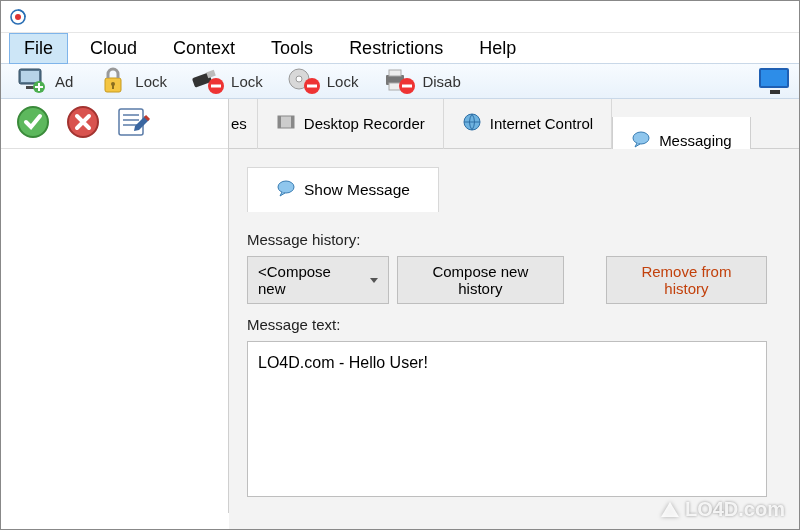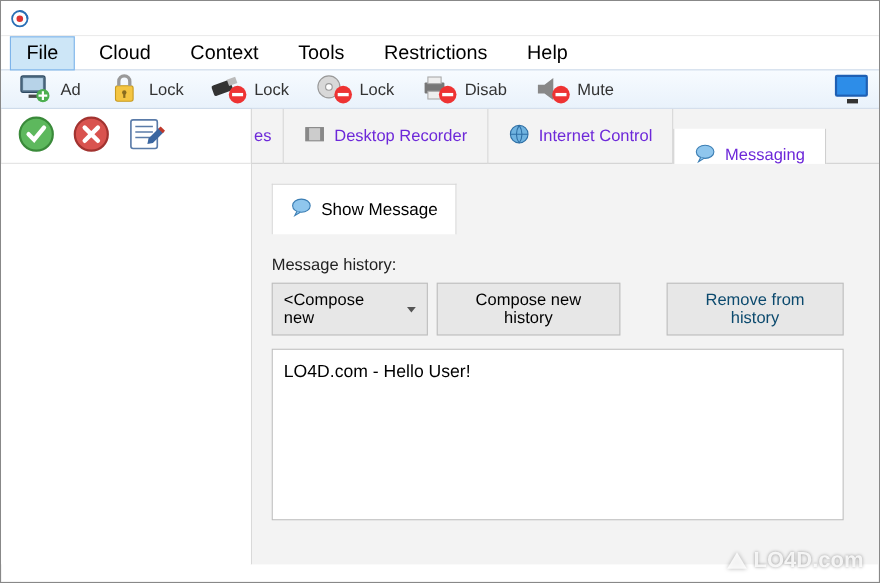--- a/index.html
+++ b/index.html
@@ -19,36 +19,36 @@
 
 .body-row { display: flex; height: calc(100% - 114px); }
 
 .leftbar { width: 228px; border-right: 1px solid #cfcfcf; display: flex; flex-direction: column; }
 .leftbar-top { height: 50px; display: flex; align-items: center; gap: 14px; padding-left: 14px; border-bottom: 1px solid #e0e0e0; }
 .left-list { flex: 1; background: #fff; }
 
 .right { flex: 1; display: flex; flex-direction: column; background: #f4f4f4; }
 
 .tabs { height: 50px; display: flex; align-items: center; border-bottom: 1px solid #cfcfcf; padding-left: 0; background: #f3f3f3; }
-.tab { display: flex; align-items: center; gap: 8px; padding: 3px 18px; height: 50px; font-size: 15px; color: #6d28d9; cursor: default; border-right: 1px solid #d8d8d8; }
+.tab { display: flex; align-items: center; gap: 8px; padding: 3px 18px; height: 50px; font-size: 15px; color: #000000; cursor: default; border-right: 1px solid #d8d8d8; }
 .tab.partial { padding-left: 2px; padding-right: 10px; border-left: none; }
 .tab.active { background: #fff; border-bottom: 2px solid #fff; position: relative; top: 18px; border-left: 1px solid #cfcfcf; border-right: 1px solid #cfcfcf; }
 
 .content { flex: 1; background: #f3f3f3; padding: 18px 18px 18px 18px; position: relative; }
 
 .subtab-row { display: flex; }
-.subtab { display: flex; align-items: center; gap: 8px; padding: 10px 16px; background: #fff; border: 1px solid #d8d8d8; border-bottom: none; font-size: 15.5px; }
+.subtab { display: flex; align-items: center; gap: 8px; padding: 10px 28px; background: #fff; border: 1px solid #d8d8d8; border-bottom: none; font-size: 15.5px; }
 
 .panel { background: #fff; border: 1px solid #d8d8d8; padding: 14px 14px 14px 14px; }
 .panel-label { font-size: 15px; color: #222; margin-top: 6px; margin-bottom: 8px; }
 
 .controls-row { display: flex; gap: 8px; align-items: center; margin-bottom: 12px; flex-wrap: nowrap; }
 .dropdown { display: flex; align-items: center; background: #e7e7e7; border: 1px solid #bebebe; padding: 6px 10px; font-size: 15px; gap: 10px; cursor: default; }
 .btn { background: #e7e7e7; border: 1px solid #bebebe; padding: 6px 12px; font-size: 15px; cursor: default; }
-.btn.disabled { color: #0c4a6e; margin-left: 34px; }
+.btn.disabled { color: #c2410c; margin-left: 34px; }
 
 textarea.msgtext { width: 100%; height: 156px; border: 1px solid #bebebe; padding: 12px 10px; font-family: inherit; font-size: 16px; resize: none; outline: none; }
 
 .watermark { position: absolute; right: 14px; bottom: 8px; color: rgba(255,255,255,0.85); font-size: 20px; font-weight: 600; text-shadow: 0 0 3px rgba(0,0,0,0.4); display: flex; align-items: center; gap: 6px; pointer-events: none; }
 .watermark .tri { width:0;height:0;border-left:9px solid transparent;border-right:9px solid transparent;border-bottom:15px solid rgba(255,255,255,0.85); filter: drop-shadow(0 0 2px rgba(0,0,0,0.35)); }
 
 .chev { display:inline-block; width:0;height:0;border-left:4px solid transparent;border-right:4px solid transparent;border-top:5px solid #555; }
 </style>
 </head>
 <body>
@@ -128,30 +128,20 @@
           <rect x="4" y="8" width="18" height="10" rx="1" fill="#777"></rect>
           <rect x="7" y="3" width="12" height="6" fill="#eee" stroke="#aaa"></rect>
           <rect x="7" y="16" width="12" height="7" fill="#eee" stroke="#aaa"></rect>
           <circle cx="25" cy="19" r="8" fill="#e33"></circle>
           <rect x="20" y="17.5" width="10" height="3" fill="#fff"></rect>
         </svg>
     </span>
     <span>Disab</span>
   </div>
 
-  <div class="tool-btn">
-    <span class="icon">
-      <svg width="34" height="28" viewBox="0 0 34 28">
-          <path d="M4 10h6l8-6v20l-8-6H4z" fill="#888"></path>
-          <circle cx="25" cy="19" r="8" fill="#e33"></circle>
-          <rect x="20" y="17.5" width="10" height="3" fill="#fff"></rect>
-        </svg>
-    </span>
-    <span>Mute</span>
-  </div>
 
   <div class="tool-btn" style="margin-left:auto;padding-right:0">
     <span class="icon">
       <svg width="36" height="30" viewBox="0 0 36 30">
           <rect x="2" y="2" width="30" height="20" rx="2" fill="#1e5fb3"></rect>
           <rect x="4" y="4" width="26" height="16" fill="#2d8de8"></rect>
           <rect x="13" y="24" width="10" height="4" fill="#333"></rect>
         </svg>
     </span>
   </div>
@@ -240,20 +230,21 @@
 
         <div class="controls-row">
           <div class="dropdown">
             <span>&lt;Compose new</span>
             <span class="chev"></span>
           </div>
           <button class="btn">Compose new history</button>
           <button class="btn disabled">Remove from history</button>
         </div>
 
+        <div class="panel-label">Message text:</div>
 
         <textarea class="msgtext" style="">LO4D.com - Hello User!</textarea>
       </div>
     </div>
   </div>
 </div>
 
 <div class="watermark">
   <span class="tri"></span>
   <span>LO4D.com</span>

